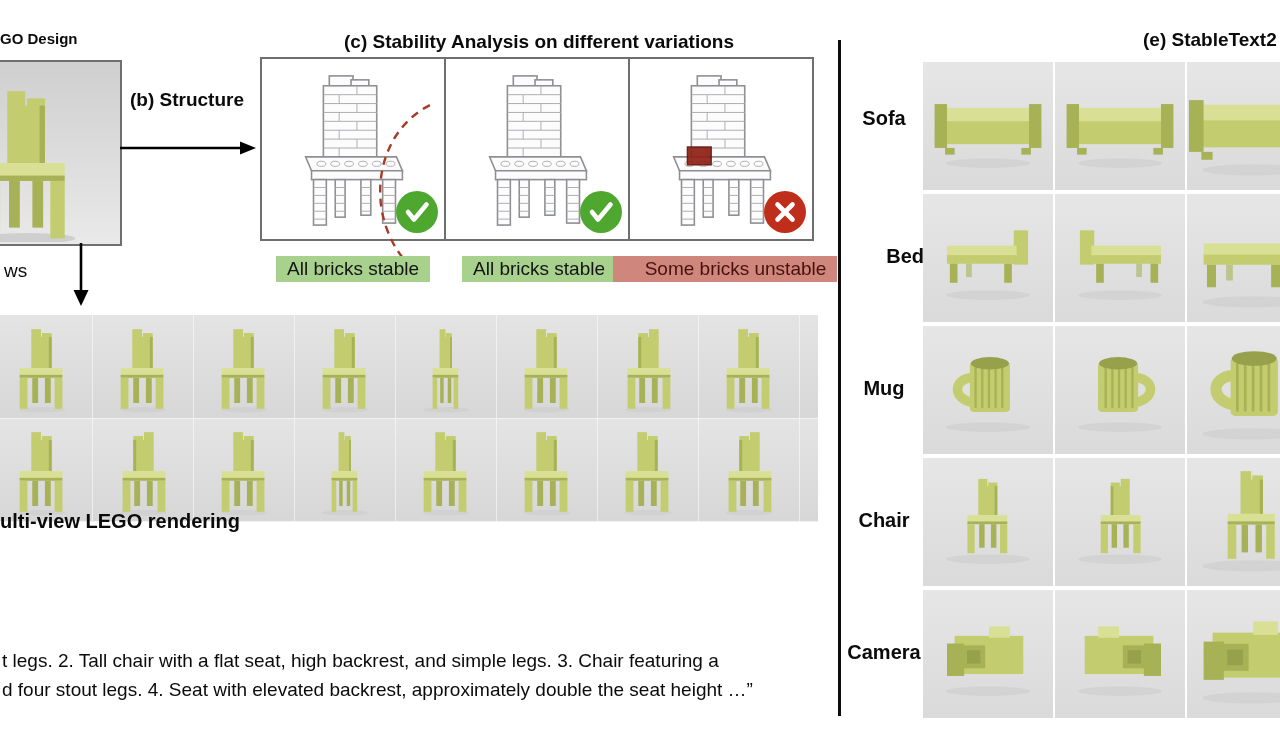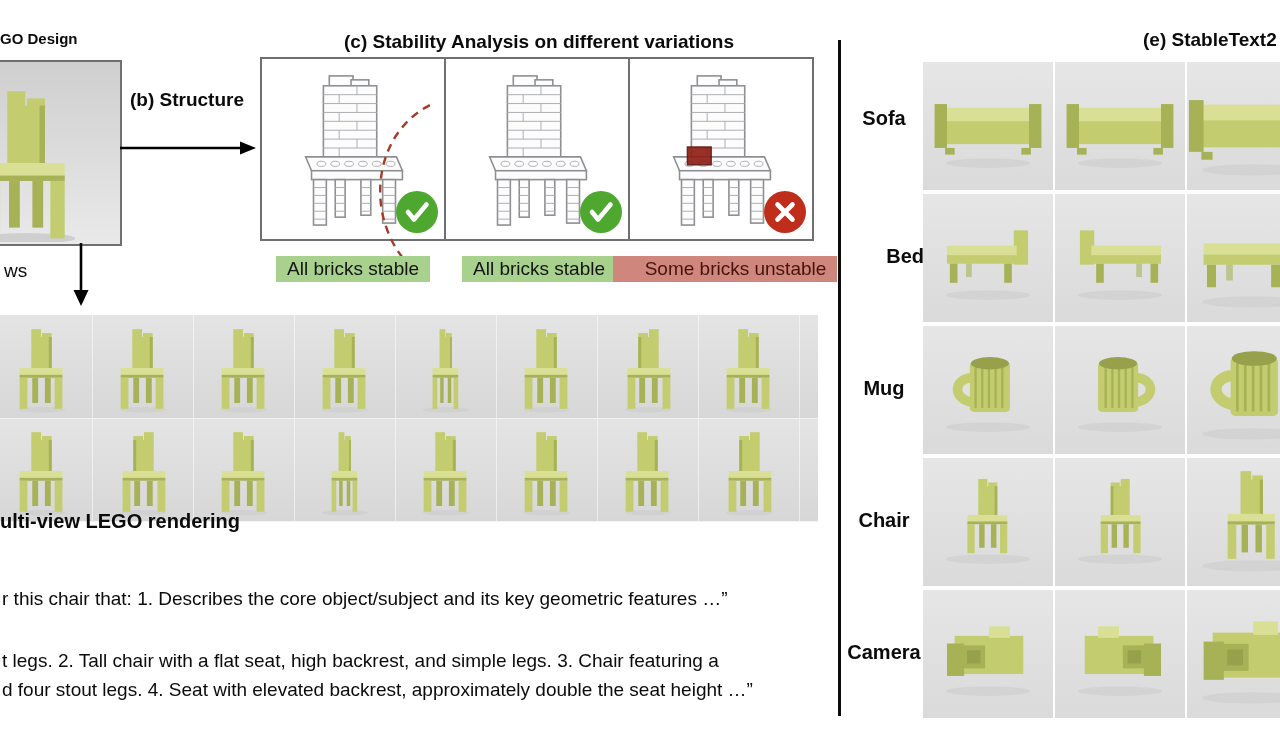--- a/index.html
+++ b/index.html
@@ -582,21 +582,20 @@
               <rect x="25" y="54" width="6" height="26" fill="#a7b256"></rect>
               <rect x="38" y="54" width="6" height="26" fill="#a7b256"></rect>
             </g>
           </svg>
         </div>
       </div>
   </div>
 
   <div class="d-title">ulti-view LEGO rendering</div>
   <div class="para p1">
-    <div>r this chair that: 1. Describes the core object/subject and its key geometric features …”</div>
   </div>
   <div class="para p2">
     <div>t legs. 2. Tall chair with a flat seat, high backrest, and simple legs. 3. Chair featuring a</div>
     <div>d four stout legs. 4. Seat with elevated backrest, approximately double the seat height …”</div>
   </div>
 
   <div id="right-panel">
     <div class="divider"></div>
     <div class="e-title">(e) StableText2</div>
     <div id="right-grid">

